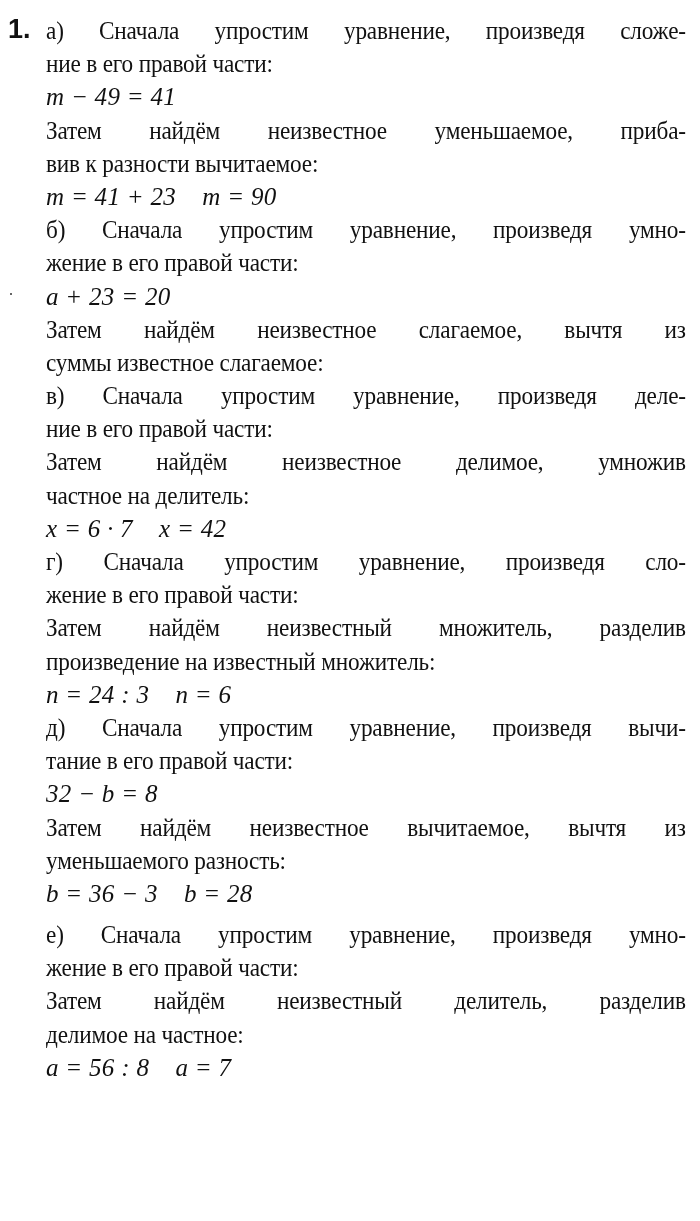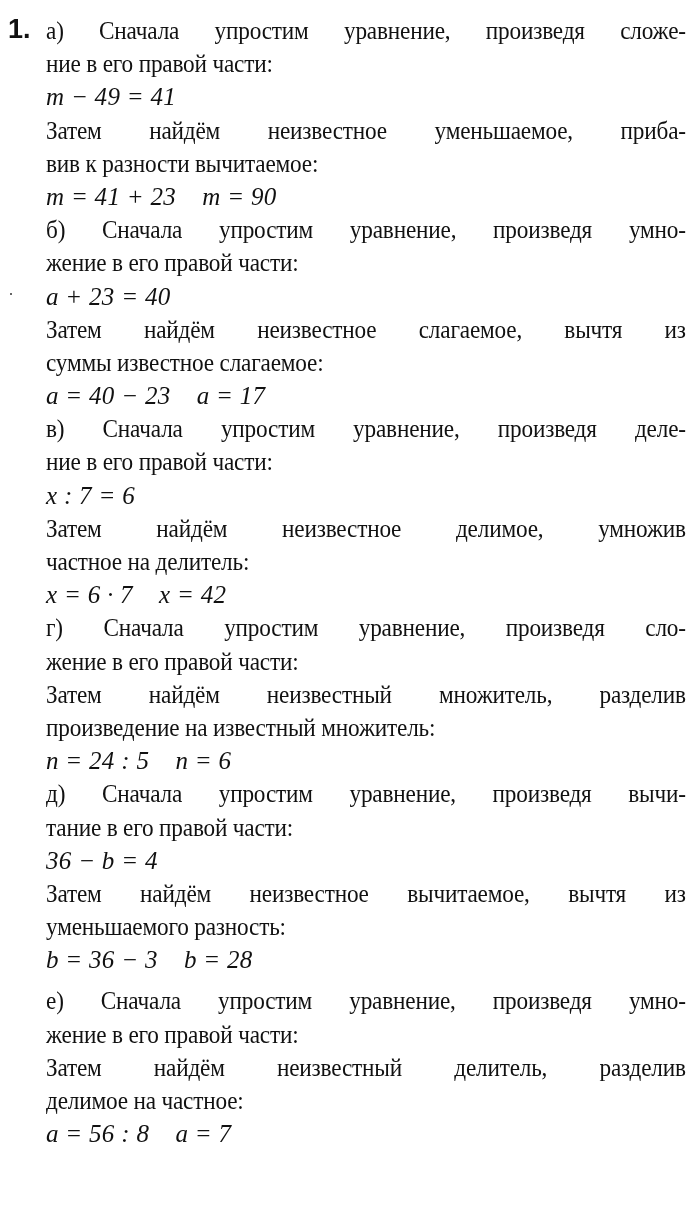--- a/index.html
+++ b/index.html
@@ -42,47 +42,45 @@
       <div class="line">ние в его правой части:</div>
       <div class="line eq"><i>m − 49 = 41</i></div>
       <div class="line just">Затем найдём неизвестное уменьшаемое, приба-</div>
       <div class="line">вив к разности вычитаемое:</div>
       <div class="line eq"><i style="white-space:pre">m = 41 + 23    m = 90</i></div>
     </div>
 
     <div>
       <div class="line just">б) Сначала упростим уравнение, произведя умно-</div>
       <div class="line">жение в его правой части:</div>
-      <div class="line eq"><i>a + 23 = 40</i></div>
+      <div class="line eq"><i>a + 23 = 20</i></div>
       <div class="line just">Затем найдём неизвестное слагаемое, вычтя из</div>
       <div class="line">суммы известное слагаемое:</div>
-      <div class="line eq"><i style="white-space:pre">a = 40 − 23    a = 17</i></div>
     </div>
 
     <div>
       <div class="line just">в) Сначала упростим уравнение, произведя деле-</div>
       <div class="line">ние в его правой части:</div>
-      <div class="line eq"><i>x : 7 = 6</i></div>
       <div class="line just">Затем найдём неизвестное делимое, умножив</div>
       <div class="line">частное на делитель:</div>
       <div class="line eq"><i style="white-space:pre">x = 6 · 7    x = 42</i></div>
     </div>
 
     <div>
       <div class="line just">г) Сначала упростим уравнение, произведя сло-</div>
       <div class="line">жение в его правой части:</div>
       <div class="line just">Затем найдём неизвестный множитель, разделив</div>
       <div class="line">произведение на известный множитель:</div>
-      <div class="line eq"><i style="white-space:pre">n = 24 : 5    n = 6</i></div>
+      <div class="line eq"><i style="white-space:pre">n = 24 : 3    n = 6</i></div>
     </div>
 
     <div>
       <div class="line just">д) Сначала упростим уравнение, произведя вычи-</div>
       <div class="line">тание в его правой части:</div>
-      <div class="line eq"><i>36 − b = 4</i></div>
+      <div class="line eq"><i>32 − b = 8</i></div>
       <div class="line just">Затем найдём неизвестное вычитаемое, вычтя из</div>
       <div class="line">уменьшаемого разность:</div>
       <div class="line eq"><i style="white-space:pre">b = 36 − 3    b = 28</i></div>
     </div>
 
     <div class="gap"></div>
 
     <div>
       <div class="line just">е) Сначала упростим уравнение, произведя умно-</div>
       <div class="line">жение в его правой части:</div>

